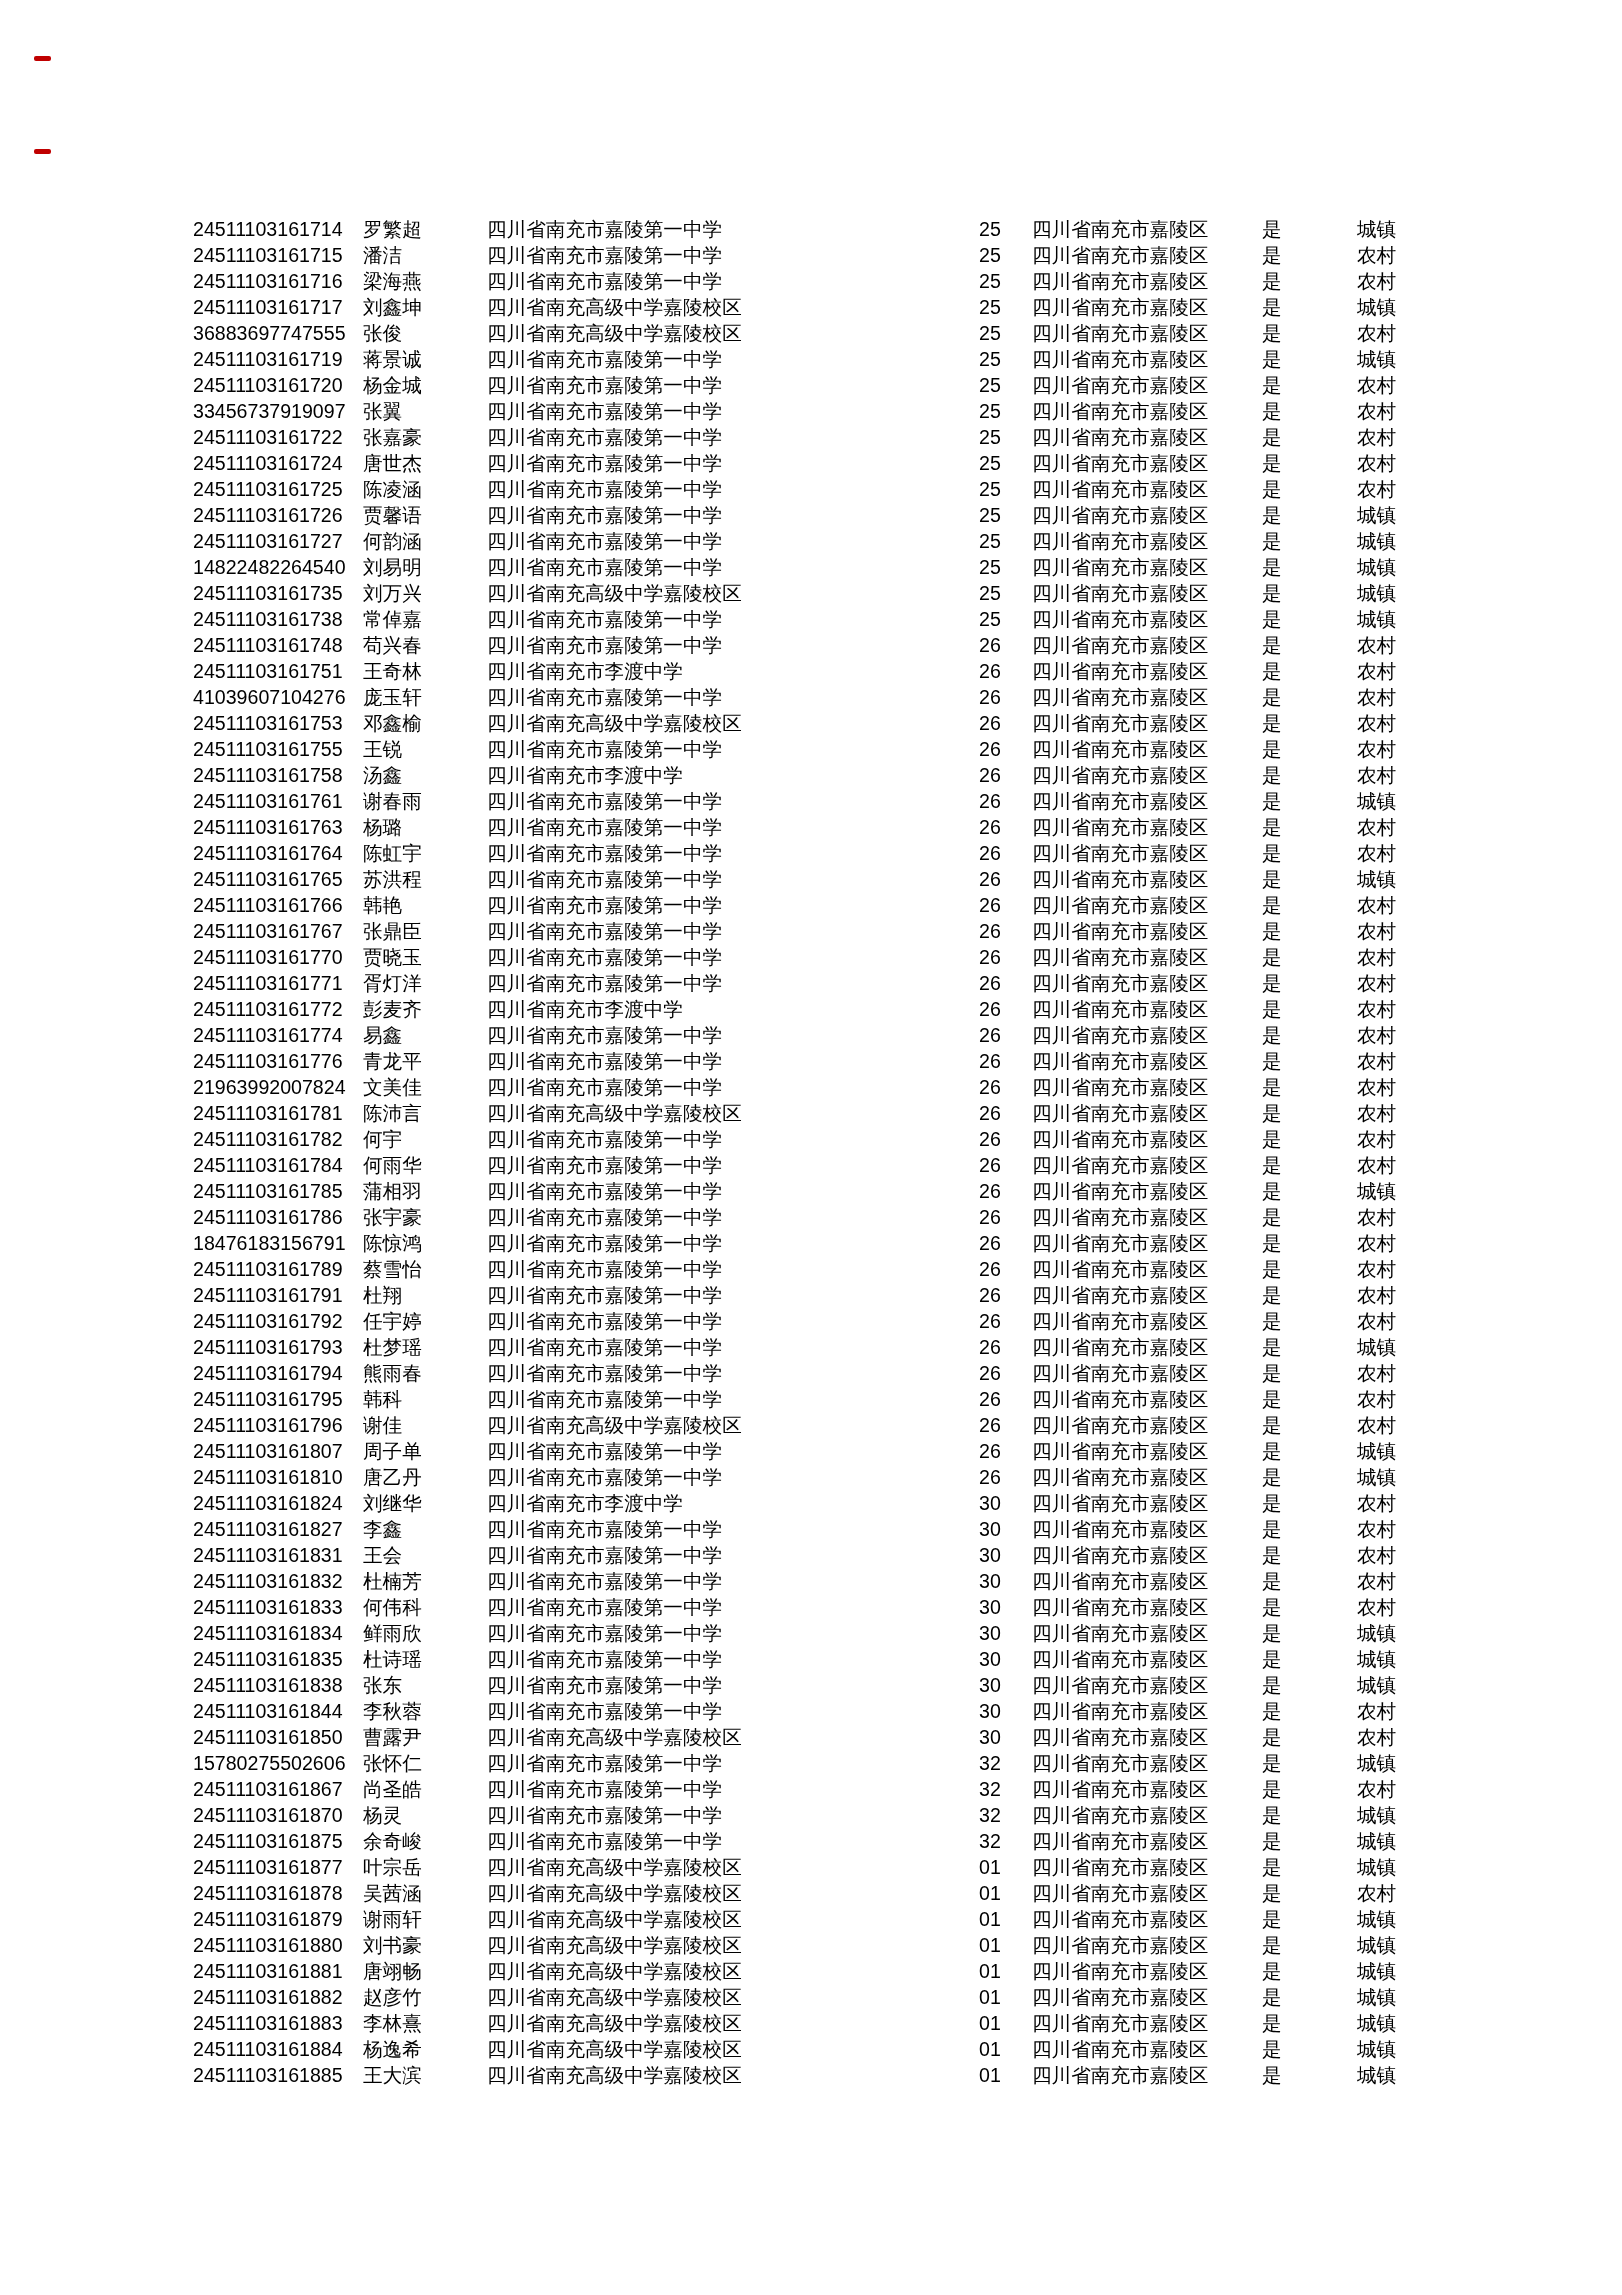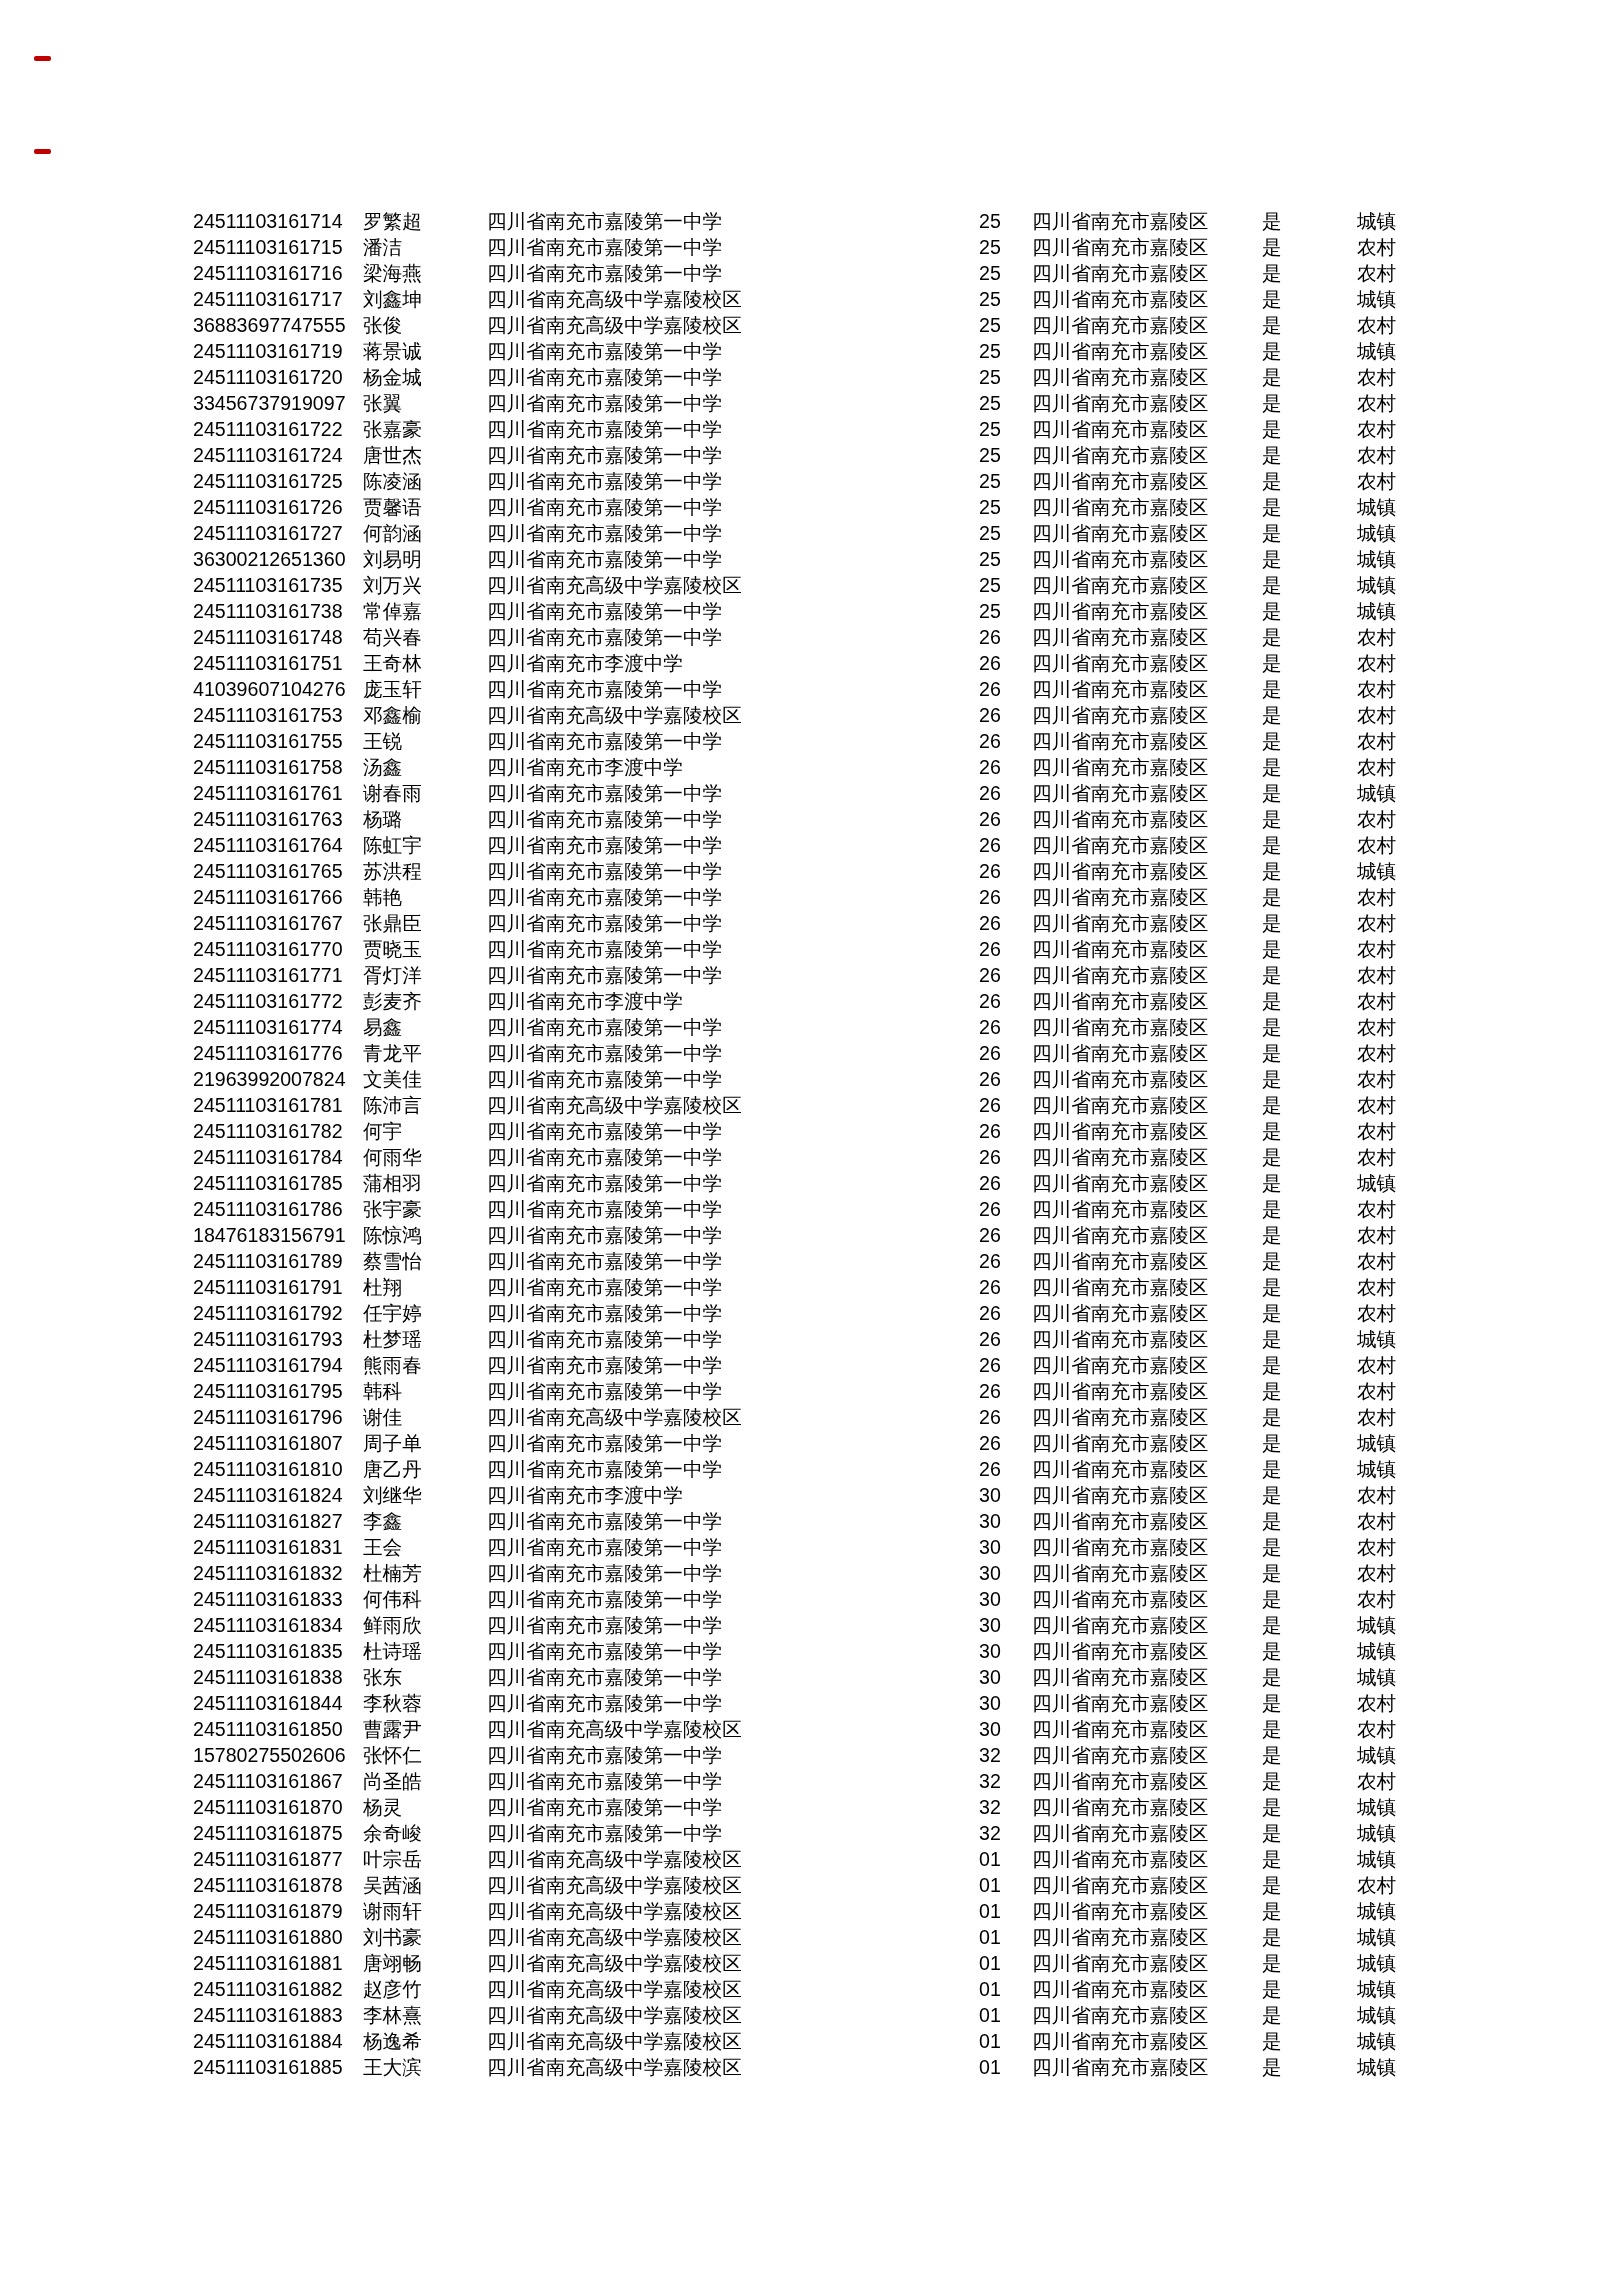--- a/index.html
+++ b/index.html
@@ -20,21 +20,21 @@
     width: 17px;
     height: 4.6px;
     border-radius: 2px;
     left: 34px;
   }
   #red-dash-1 { top: 56px; }
   #red-dash-2 { top: 149px; }
   .sheet {
     position: absolute;
     left: 193px;
-    top: 208px;
+    top: 216px;
     width: 1309px;
   }
   .row {
     display: grid;
     grid-template-columns: 170px 124px 492px 53px 230px 95px 72px;
     height: 26px;
     line-height: 26px;
     font-size: 19.6px;
     white-space: nowrap;
   }
@@ -172,21 +172,21 @@
     <div class="cell id">24511103161727</div>
     <div class="cell name">何韵涵</div>
     <div class="cell school">四川省南充市嘉陵第一中学</div>
     <div class="cell code">25</div>
     <div class="cell region">四川省南充市嘉陵区</div>
     <div class="cell flag">是</div>
     <div class="cell residence">城镇</div>
   </div>
 
   <div class="row">
-    <div class="cell id">36300212651360</div>
+    <div class="cell id">14822482264540</div>
     <div class="cell name">刘易明</div>
     <div class="cell school">四川省南充市嘉陵第一中学</div>
     <div class="cell code">25</div>
     <div class="cell region">四川省南充市嘉陵区</div>
     <div class="cell flag">是</div>
     <div class="cell residence">城镇</div>
   </div>
 
   <div class="row">
     <div class="cell id">24511103161735</div>

